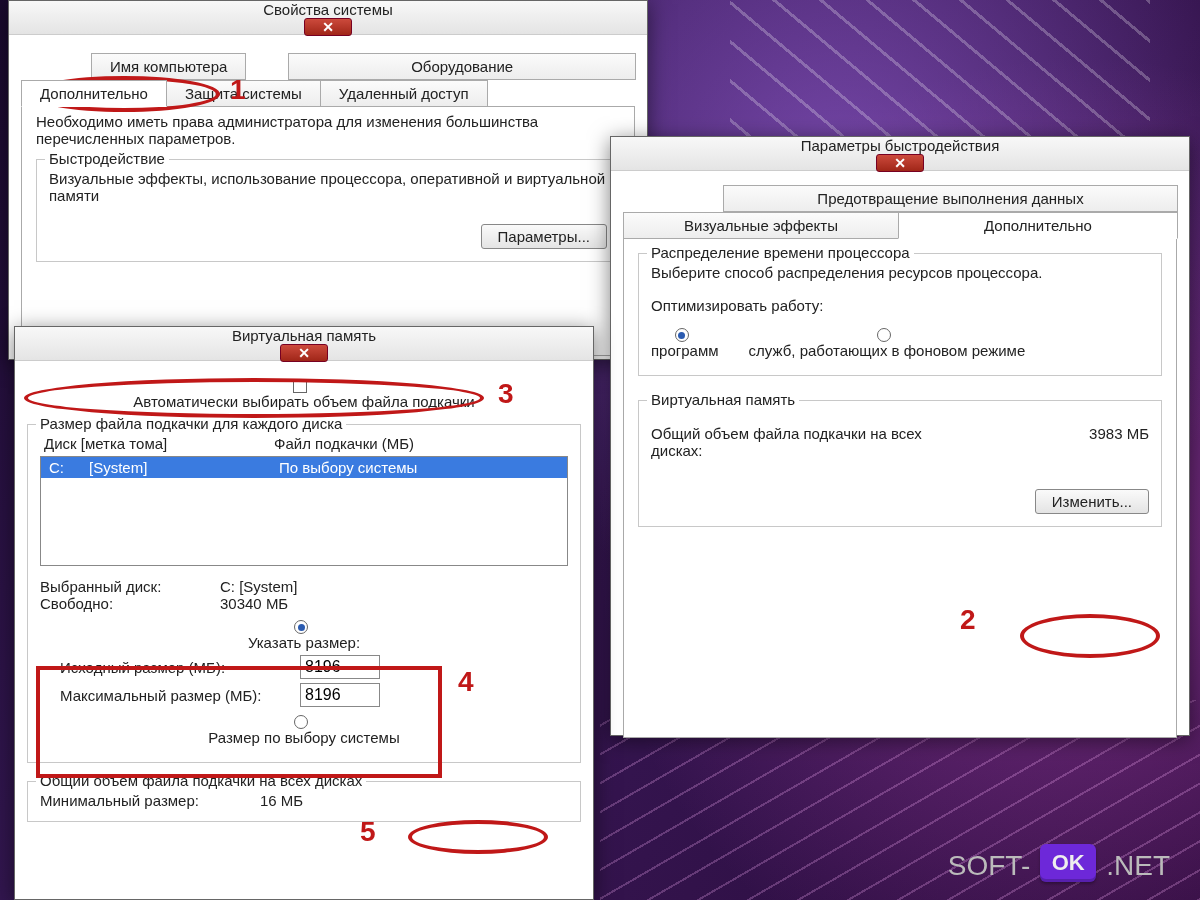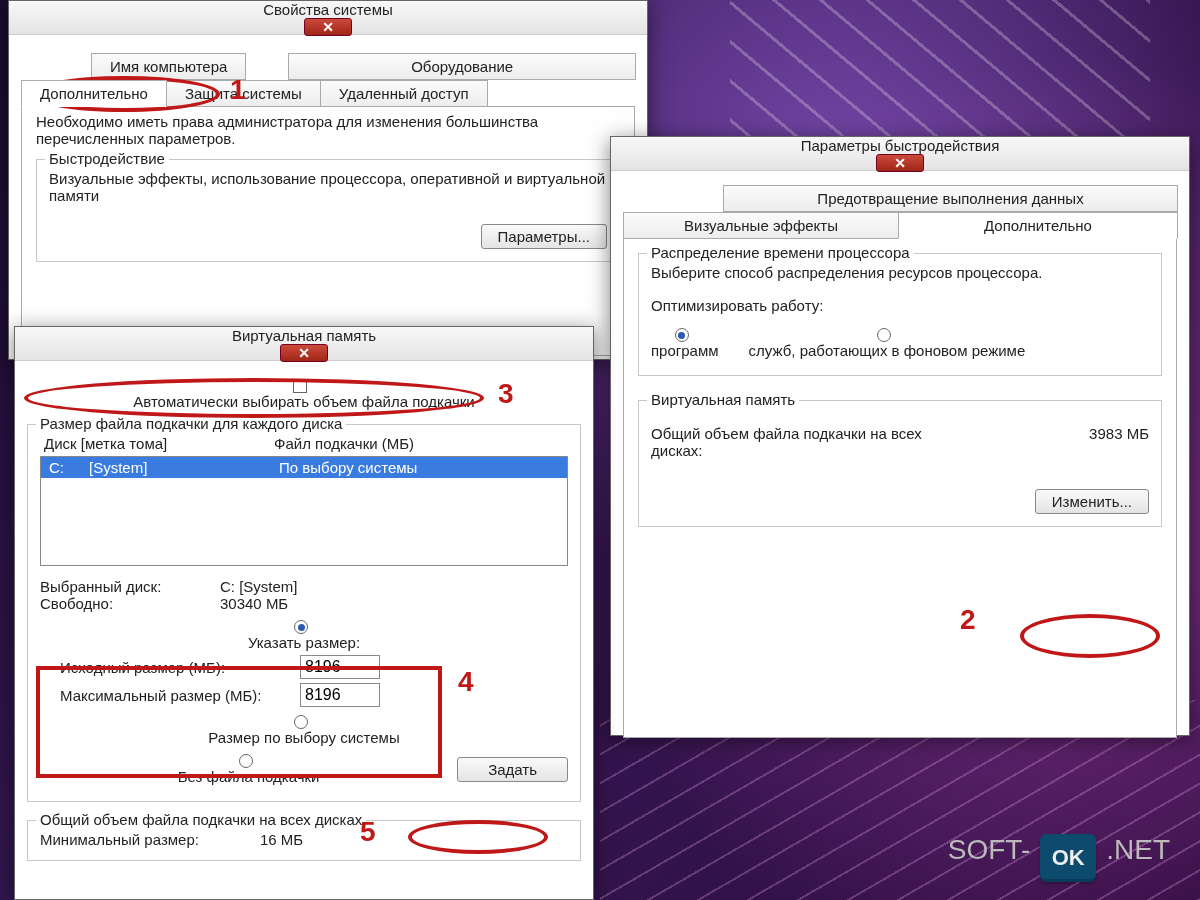--- a/index.html
+++ b/index.html
@@ -169,26 +169,26 @@
     font-size: 28px;
     pointer-events: none;
   }
 
   .watermark {
     position: absolute;
     bottom: 18px; right: 30px;
     font-size: 28px;
     color: #bbb;
     font-family: Arial, sans-serif;
-    display: flex; align-items: flex-start;
+    display: flex; align-items: flex-end;
     gap: 10px;
   }
   .watermark .ok-badge {
-    width: 56px; height: 48px;
-    background: #0c4a6e;
+    width: 56px; height: 38px;
+    background: #6d28d9;
     border-radius: 6px;
     display: flex; align-items: center; justify-content: center;
     color: #eee;
     font-weight: bold;
     font-size: 22px;
     box-shadow: inset 0 -3px 0 rgba(0,0,0,0.2), 0 2px 3px rgba(0,0,0,0.3);
   }
 </style>
 </head>
 <body>
@@ -321,27 +321,20 @@
       </div>
       <div style="display:flex; align-items:center; margin:4px 0 8px 20px;">
         <span style="width:240px;">Максимальный размер (МБ):</span>
         <input type="text" value="8196" style="">
       </div>
 
       <div class="radio">
         <span class="radio-indicator"></span>
         <span>Размер по выбору системы</span>
       </div>
-      <div style="display:flex; align-items:center;">
-        <div class="radio" style="flex:1;">
-          <span class="radio-indicator"></span>
-          <span>Без файла подкачки</span>
-        </div>
-        <span class="btn" style="padding:3px 30px;">Задать</span>
-      </div>
     </div>
 
     <div class="group" style="margin-top:18px;">
       <div class="group-title">Общий объем файла подкачки на всех дисках</div>
       <div style="display:flex;">
         <span style="width:220px;">Минимальный размер:</span>
         <span>16 МБ</span>
       </div>
     </div>
   </div>

